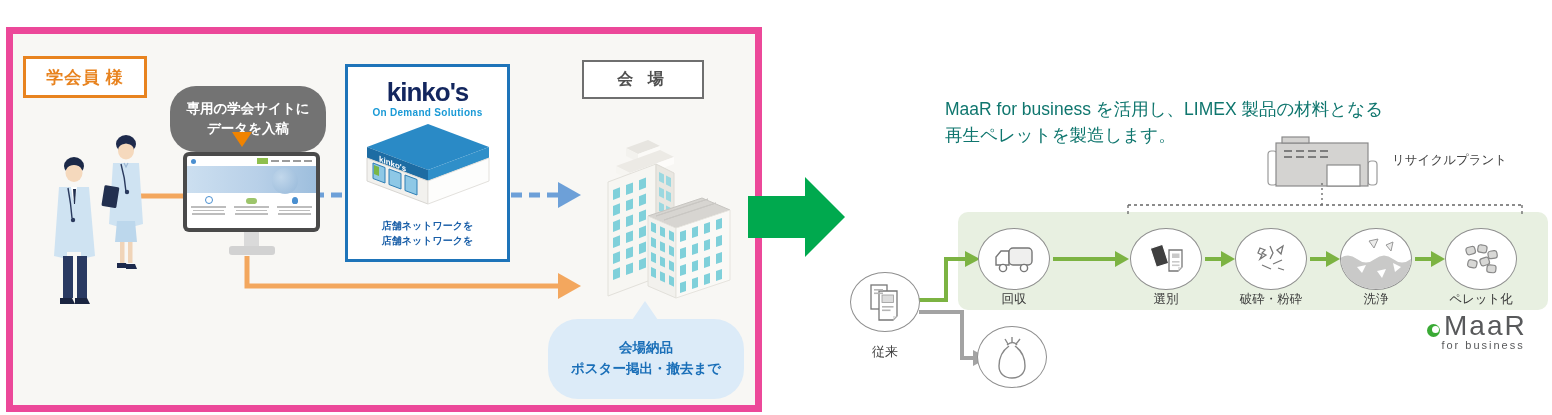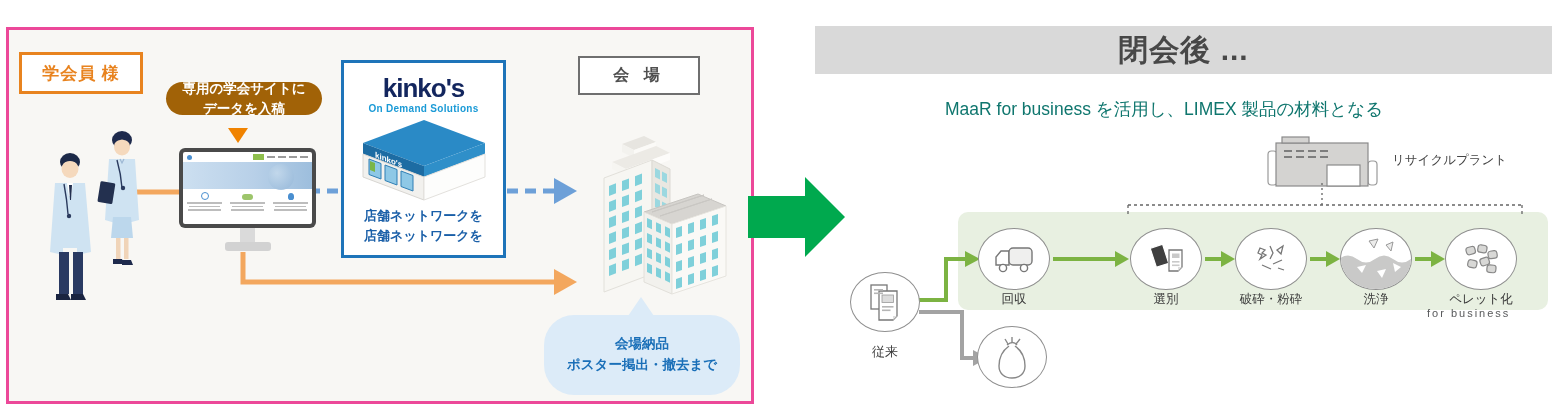--- a/index.html
+++ b/index.html
@@ -1,30 +1,30 @@
 <!DOCTYPE html>
 <html><head>
 <meta charset="utf-8">
 <style>
   html,body{margin:0;padding:0;background:#ffffff;}
   body{font-family:"Liberation Sans", sans-serif;}
   #canvas{position:relative;width:1552px;height:415px;background:#ffffff;overflow:hidden;}
   .abs{position:absolute;}
 
   
-  #left-panel{left:6px;top:27px;width:742px;height:371px;background:#f8f7f4;border:3px solid #ec4899;}
+  #left-panel{left:6px;top:27px;width:742px;height:371px;background:#f8f7f4;border:7px solid #ec4899;}
   #arrows-left{left:0;top:0;width:742px;height:371px;z-index:1;}
 
   #actor-box{left:10px;top:22px;width:118px;height:36px;background:#fff;border:3px solid #e8831f;
     display:flex;align-items:center;justify-content:center;z-index:2;}
   #actor-box span{color:#e8831f;font-weight:700;font-size:17px;letter-spacing:1px;}
 
   #doctors{left:16px;top:96px;z-index:2;}
 
-  #submit-bubble{left:157px;top:52px;width:156px;height:33px;background:#a16207;border-radius:26px;
+  #submit-bubble{left:157px;top:52px;width:156px;height:66px;background:#737373;border-radius:26px;
     z-index:3;display:flex;flex-direction:column;align-items:center;justify-content:center;}
   #submit-bubble div{color:#fff;font-weight:700;font-size:13.5px;line-height:1.45;}
   #submit-bubble::after{content:"";position:absolute;left:62px;top:46px;border-left:10px solid transparent;
     border-right:10px solid transparent;border-top:15px solid #f08300;}
 
   
   #monitor{left:170px;top:118px;width:137px;z-index:2;}
   .mon-frame{width:137px;height:80px;background:#4a4a4a;border-radius:6px;padding:4px;box-sizing:border-box;}
   .mon-screen{width:100%;height:100%;background:#fff;border-radius:2px;overflow:hidden;}
   .mon-top{display:flex;align-items:center;height:10px;padding:0 4px;}
@@ -44,21 +44,21 @@
   .mon-col i:nth-child(3){width:78%;}
   .mon-col i:nth-child(4){width:84%;}
   .mon-neck{width:15px;height:14px;background:#dadada;margin:0 auto;}
   .mon-base{width:46px;height:9px;background:#d2d2d2;border-radius:3px;margin:0 auto;}
 
   
   #kinkos-card{left:332px;top:30px;width:165px;height:198px;background:#fff;border:3px solid #1e74b9;
     box-sizing:border-box;z-index:2;display:flex;flex-direction:column;align-items:center;padding-top:12px;}
   #kinkos-logo{color:#13265e;font-weight:800;font-size:26px;letter-spacing:-1px;line-height:1;}
   #kinkos-tagline{color:#1a9ad6;font-weight:700;font-size:10px;letter-spacing:.3px;margin-top:2px;}
-  #kinkos-caption{margin-top:4px;text-align:right;color:#1a5fa8;font-weight:700;font-size:13px;line-height:1.5;}
+  #kinkos-caption{margin-top:12px;text-align:right;color:#1a5fa8;font-weight:700;font-size:10px;line-height:1.5;}
 
   
   #venue-box{left:569px;top:26px;width:118px;height:35px;background:#fff;border:2px solid #6f6f6f;
     display:flex;align-items:center;justify-content:center;z-index:2;}
   #venue-box span{color:#4f4f4f;font-weight:700;font-size:16px;letter-spacing:5px;}
   #building{left:577px;top:86px;z-index:2;}
 
   #handsfree-banner{left:142px;top:275px;width:368px;height:41px;background:#f08300;border-radius:22px;
     display:flex;align-items:center;justify-content:center;z-index:3;}
   #handsfree-banner span{color:#fff;font-weight:700;font-size:15px;letter-spacing:.5px;}
@@ -313,26 +313,24 @@
       <div>会場納品</div>
       <div>ポスター掲出・撤去まで</div>
     </div>
   </div>
 
   <div id="big-arrow-rect" class="abs"></div>
   <div id="big-arrow-head" class="abs"></div>
 
   <div id="right-panel" class="abs">
 
-    <div id="rp-header" class="abs">
-      <span>閉会後 ...</span>
-    </div>
 
     <div id="rp-desc" class="abs">
       <div>MaaR for business を活用し、LIMEX 製品の材料となる</div>
+      <div>再生ペレットを製造します。</div>
     </div>
 
     <svg id="factory" class="abs" width="115" height="56" viewBox="0 0 115 56">
       <rect x="3" y="17" width="9" height="34" rx="3.5" fill="none" stroke="#9a9a9a" stroke-width="1.2"></rect>
       <rect x="103" y="27" width="9" height="24" rx="3.5" fill="none" stroke="#9a9a9a" stroke-width="1.2"></rect>
       <rect x="11" y="9" width="92" height="43" fill="#d4d3d1" stroke="#8a8a8a" stroke-width="1.2"></rect>
       <rect x="17" y="3" width="27" height="6" fill="#d4d3d1" stroke="#8a8a8a" stroke-width="1.2"></rect>
       <g stroke="#7d7d7d" stroke-width="2.2">
         <path d="M19,17 h8 M31,17 h8 M43,17 h8 M55,17 h8"></path>
         <path d="M19,23 h8 M31,23 h8 M43,23 h8 M55,23 h8"></path>
@@ -439,17 +437,21 @@
 
     <div class="flow-circle" id="trash-circle">
       <svg width="40" height="48" viewBox="0 0 40 48">
         <path d="M17,13 C10,18 7,26 7,33 c0,8 6,12 13,12 s13,-4 13,-12 c0,-7 -3,-15 -10,-20" fill="#fff" stroke="#888" stroke-width="1.4"></path>
         <path d="M15,12 q6,-5 10,0" fill="none" stroke="#888" stroke-width="1.4"></path>
         <path d="M16,11 l-3,-5 M20,10 l0,-6 M24,11 l4,-5" fill="none" stroke="#888" stroke-width="1.4"></path>
       </svg>
     </div>
 
     <div id="maar-logo" class="abs">
+      <div class="maar-row">
+        <span class="maar-dot"></span>
+        <span class="maar-name">MaaR</span>
+      </div>
       <div class="maar-sub">for business</div>
     </div>
 
   </div>
 </div>
 
 </body></html>

